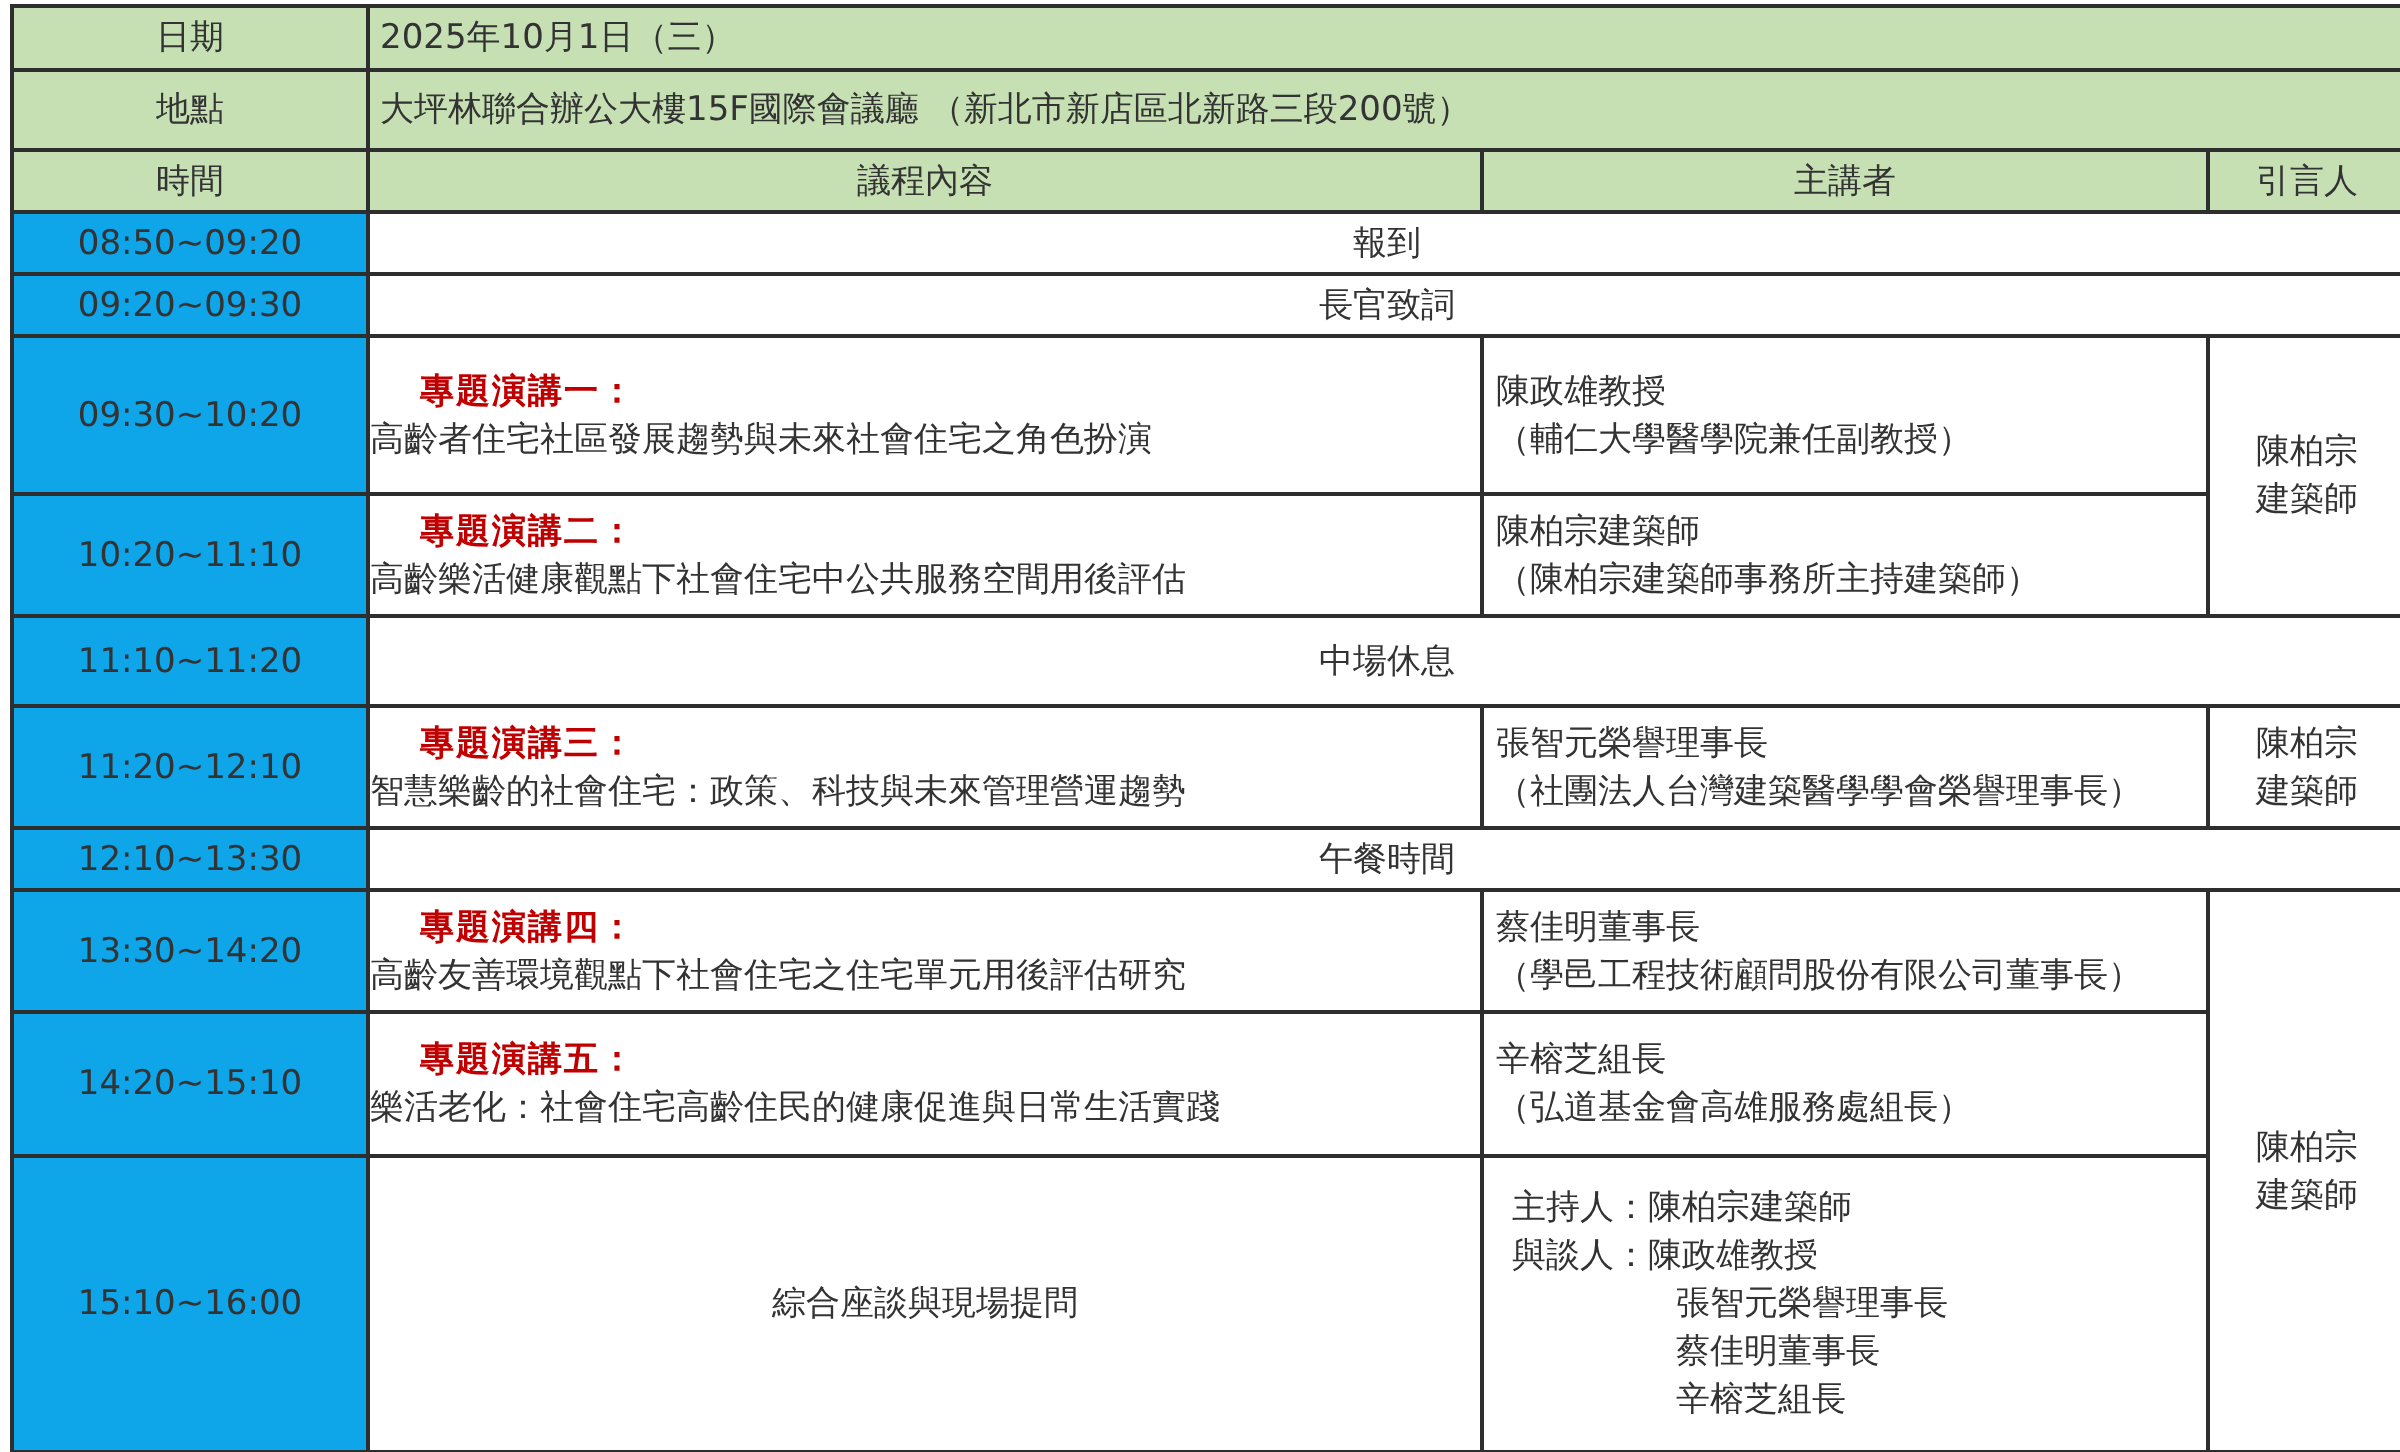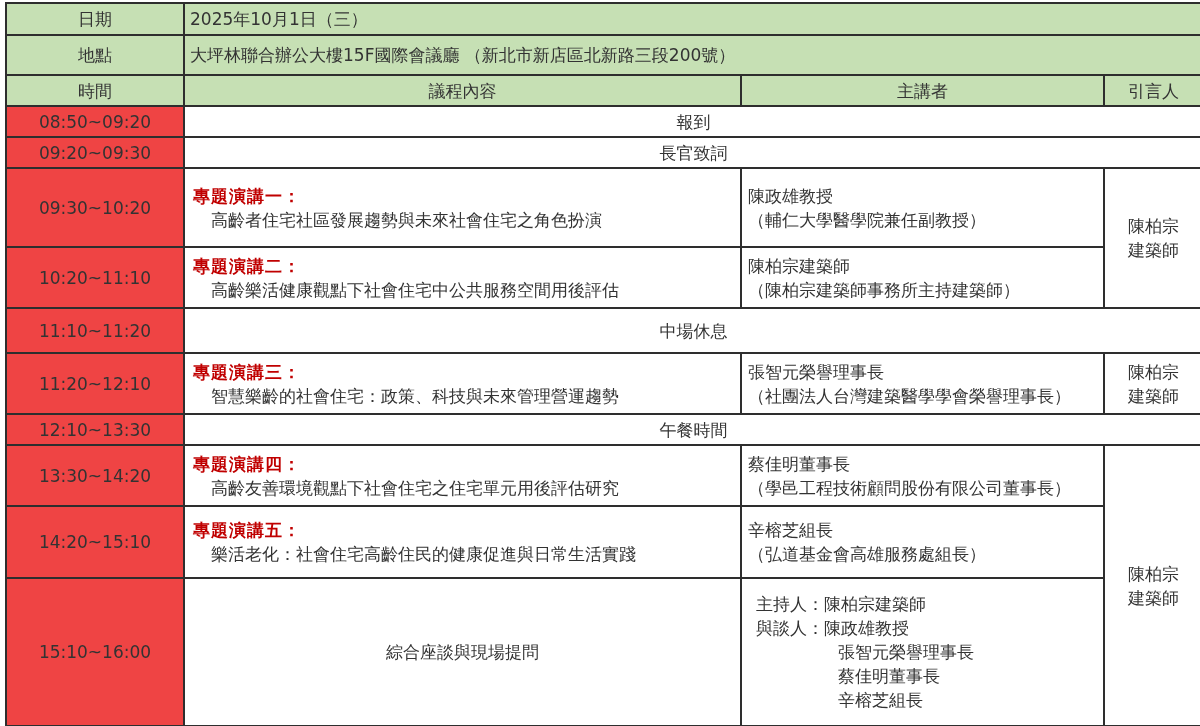--- a/index.html
+++ b/index.html
@@ -7,25 +7,25 @@
          font-family: "DejaVu Sans", "Liberation Sans", sans-serif; color: #333; }
   table.agenda { position: absolute; left: 5px; top: 2px; border-collapse: collapse;
                  table-layout: fixed; width: 1197px; }
   table.agenda td { border: 2px solid #2e2e2e; padding: 0; font-size: 17px; line-height: 24px;
                     vertical-align: middle; overflow: hidden; white-space: nowrap; }
   col.c-time { width: 178px; }
   col.c-content { width: 557px; }
   col.c-speaker { width: 363px; }
   col.c-host { width: 99px; }
   .hdr { background: #c6e0b4; }
-  .time { background: #ef4444; text-align: center; }
+  .time { background: #0ea5e9; text-align: center; }
   .center { text-align: center; }
   .left { text-align: left; padding-left: 5px !important; }
-  .talk-title { color: #c00000; font-weight: bold; display: block; padding-left: 8px; letter-spacing: 1px; }
-  .talk-body { display: block; padding-left: 26px; }
+  .talk-title { color: #c00000; font-weight: bold; display: block; padding-left: 25px; letter-spacing: 1px; }
+  .talk-body { display: block; }
   .spk { padding-left: 6px !important; }
   .spk span { display: block; }
   .host { text-align: center; line-height: 26px; }
   .panel-line { display: block; }
   .panel-indent { padding-left: 82px; }
 </style>
 </head>
 <body>
 
 <table class="agenda">

